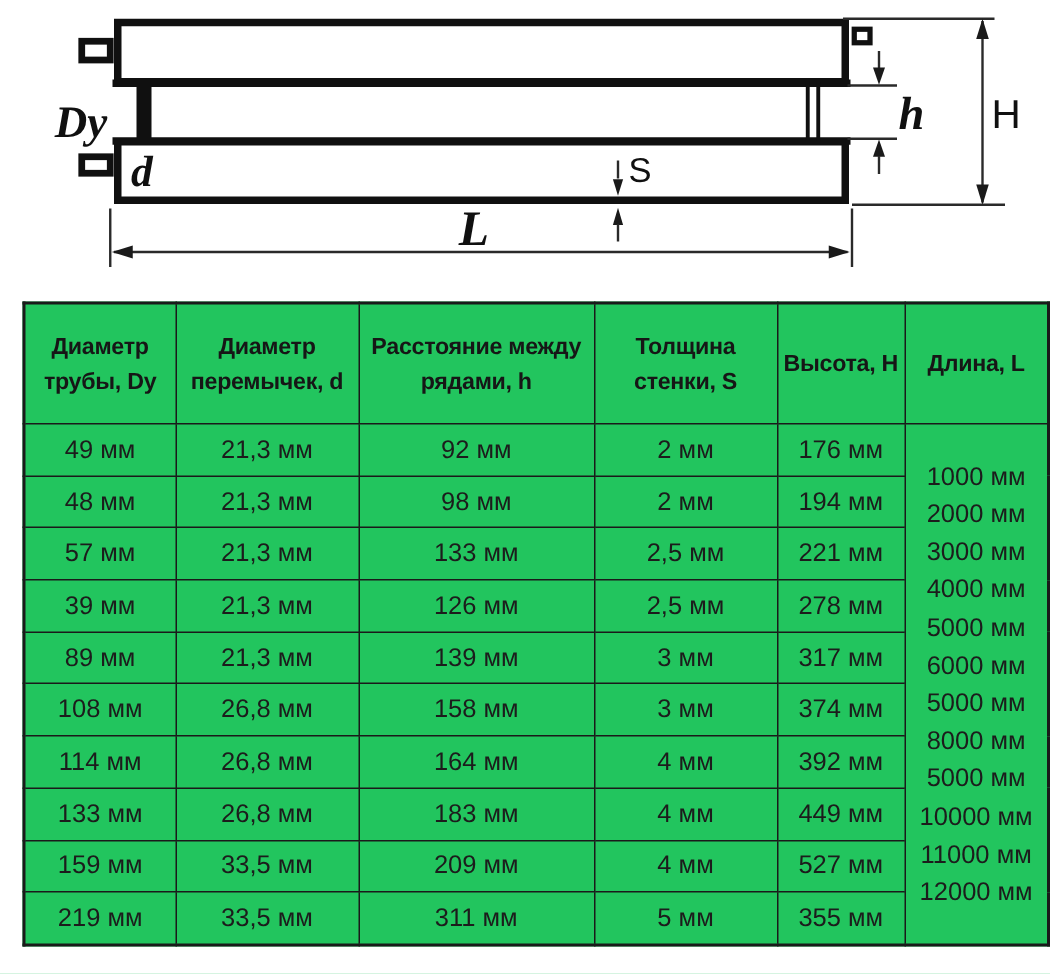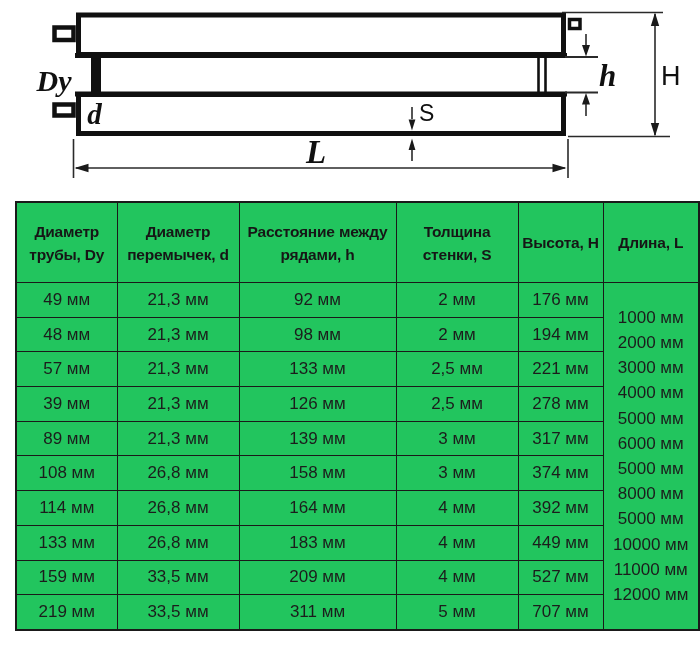--- a/index.html
+++ b/index.html
@@ -169,18 +169,18 @@
           <td>33,5 мм</td>
           <td>209 мм</td>
           <td>4 мм</td>
           <td>527 мм</td>
         </tr>
         <tr>
           <td>219 мм</td>
           <td>33,5 мм</td>
           <td>311 мм</td>
           <td>5 мм</td>
-          <td>707 мм</td>
+          <td>355 мм</td>
         </tr>
       </tbody>
   </table>
 
 </div>
 
 </body></html>

